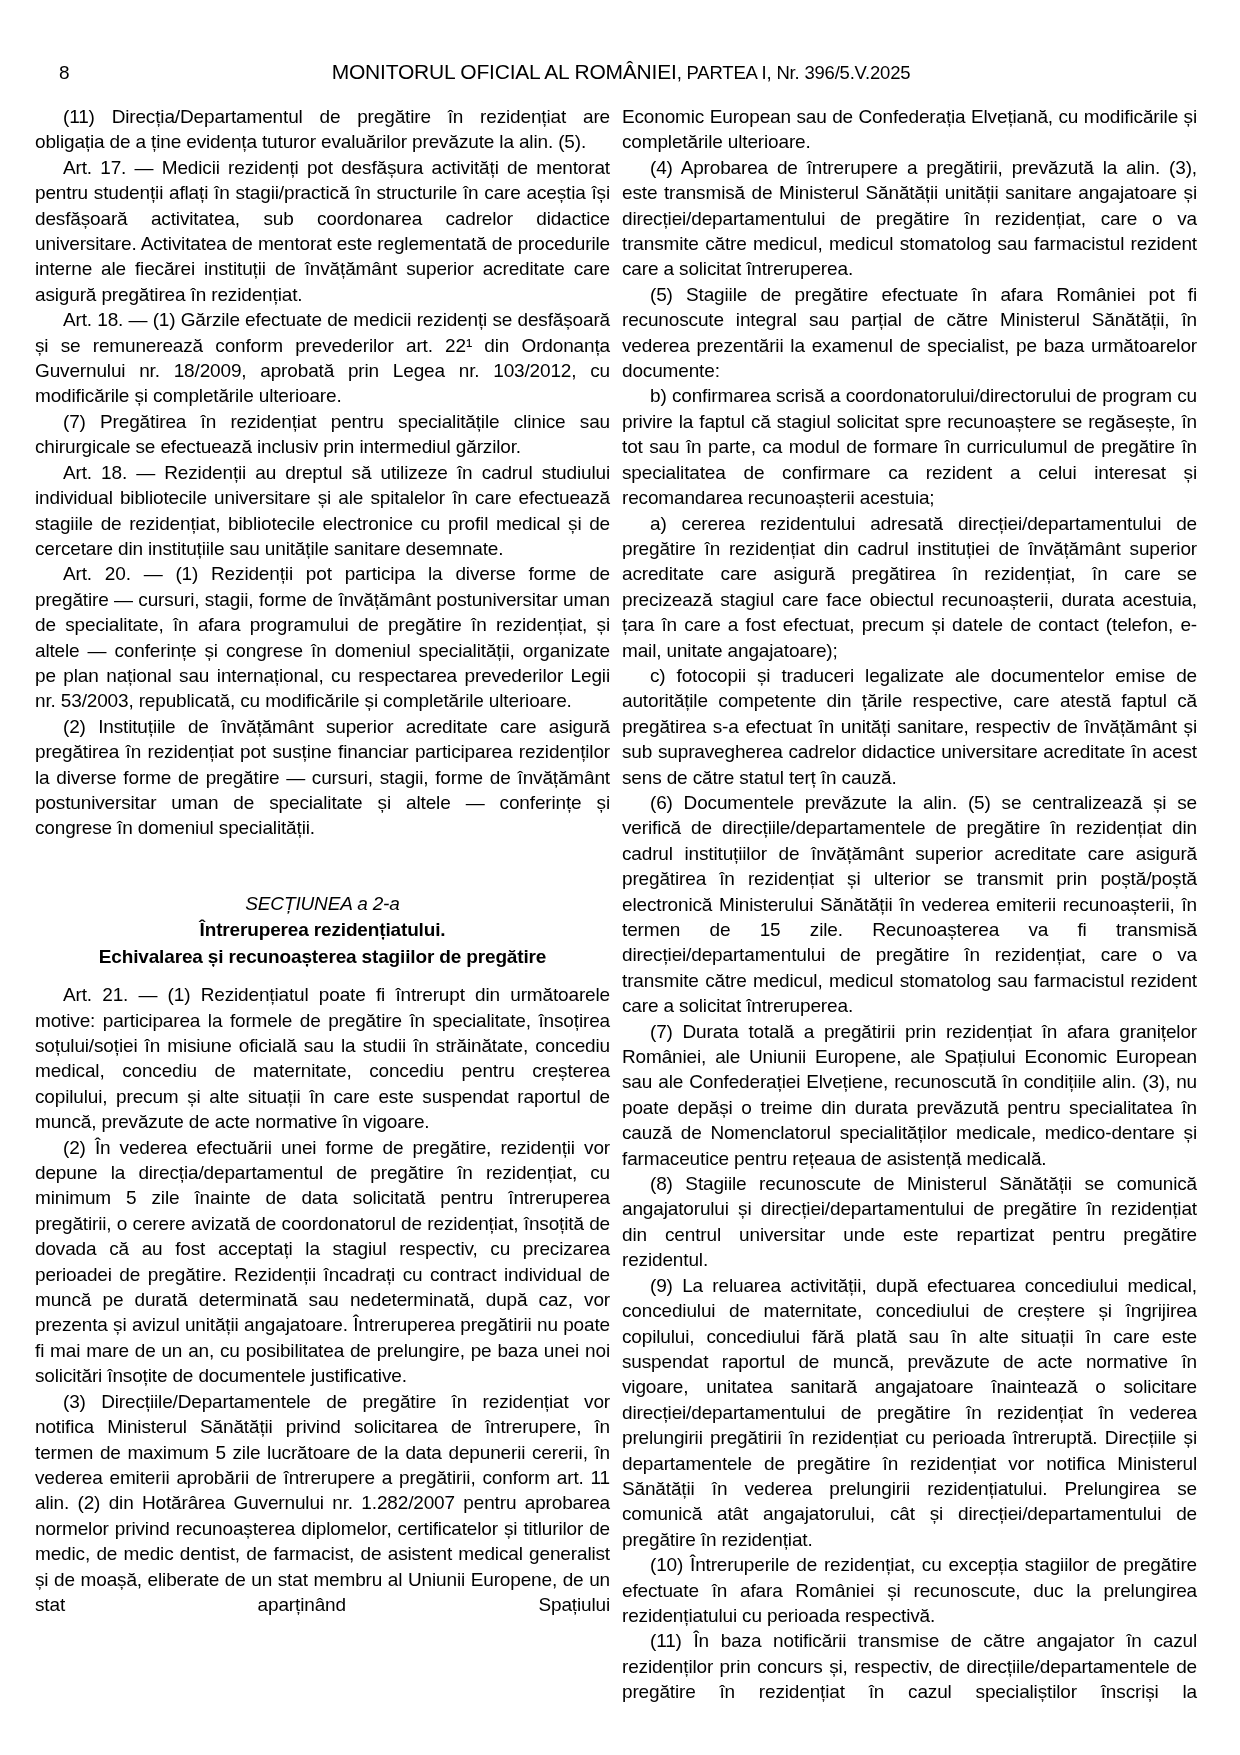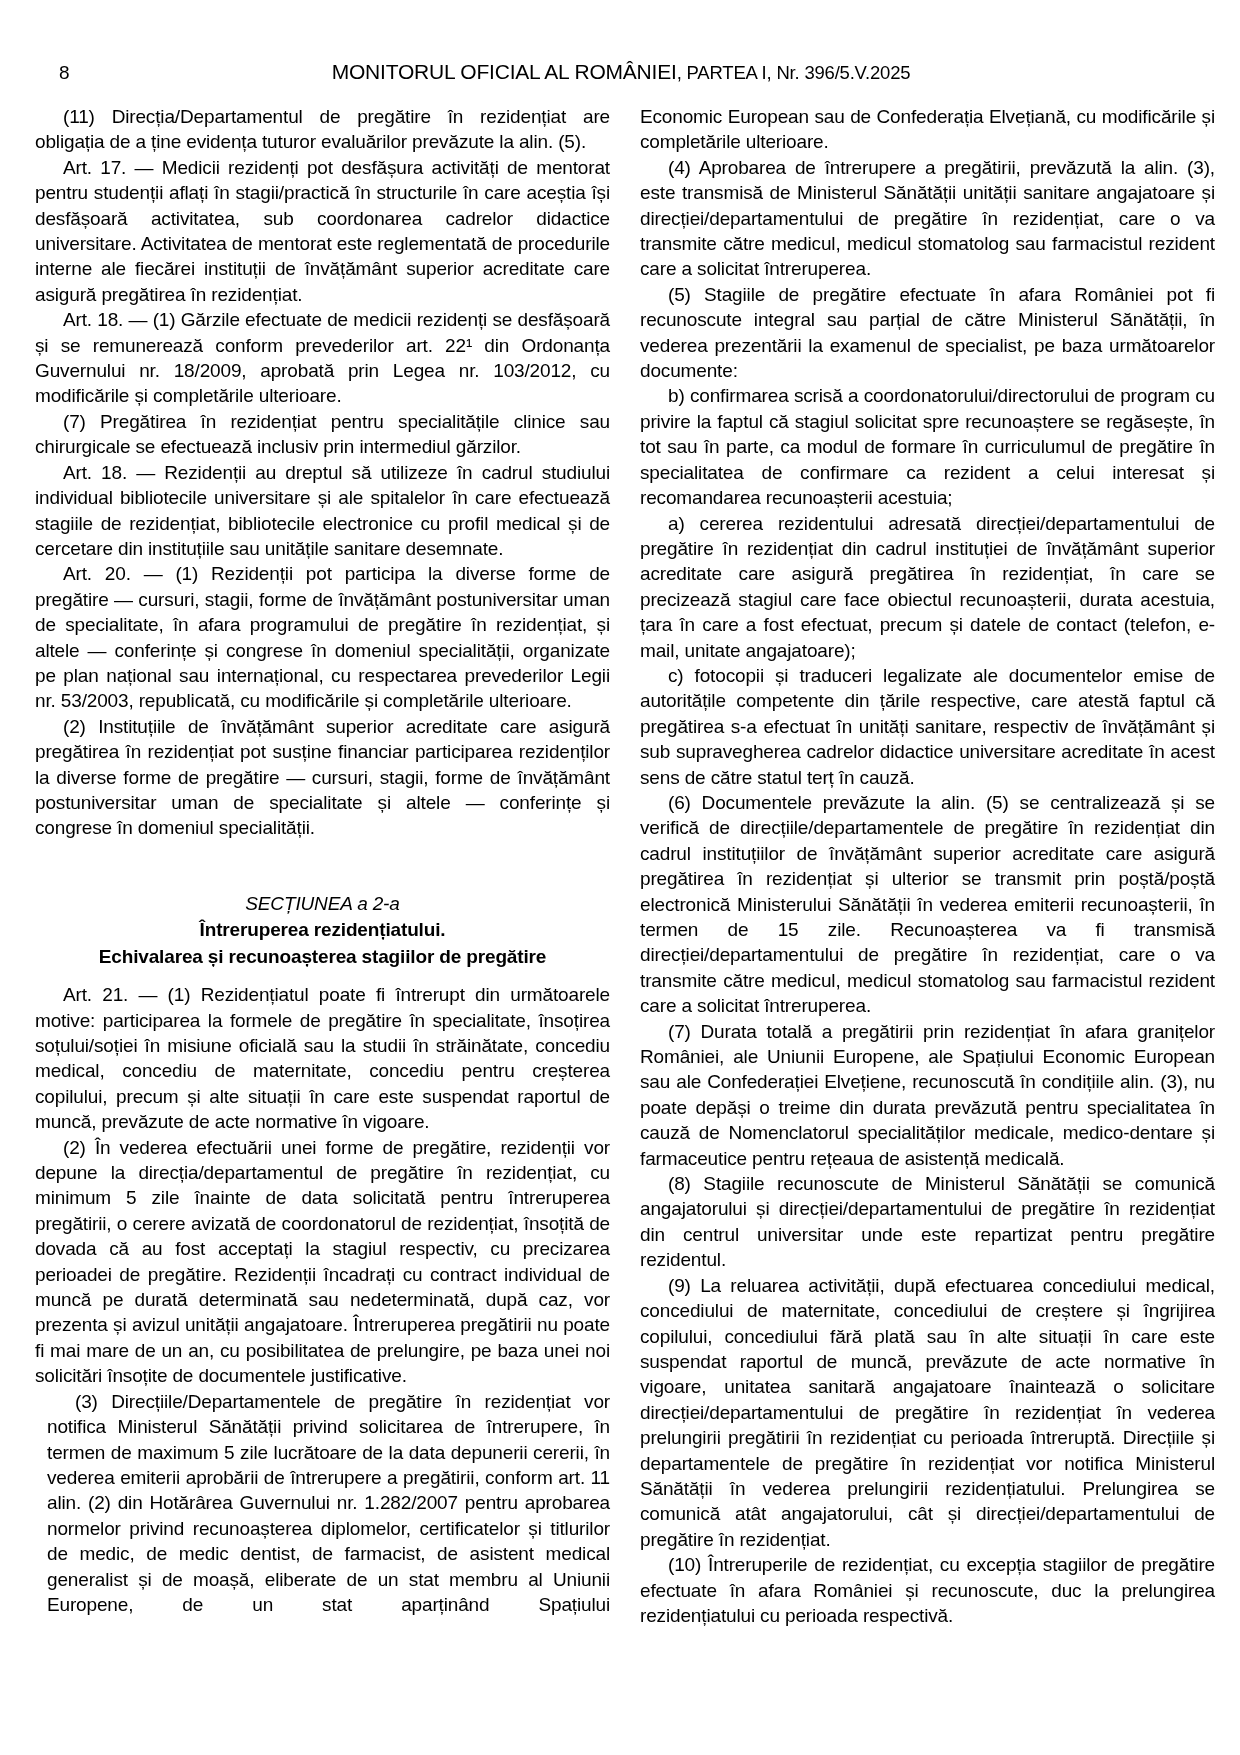--- a/index.html
+++ b/index.html
@@ -30,37 +30,37 @@
     font-size: 21px;
     letter-spacing: -0.2px;
     padding-top: 4px;
     white-space: nowrap;
   }
   .header-title .issue {
     font-size: 18.5px;
   }
   .columns {
     display: flex;
-    gap: 30px;
+    gap: 12px;
   }
   .column {
     width: 575px;
     flex: 0 0 575px;
   }
   p.para {
     margin: 0;
     font-size: 19px;
     line-height: 25.4px;
     text-align: justify;
     text-indent: 28px;
     letter-spacing: -0.15px;
     hyphens: none;
   }
   p.para.noindent { text-indent: 0; }
-  p.para.runover { text-align-last: justify; margin-left: 12px; }
+  p.para.runover { text-align-last: justify; }
   p.para.section-label {
     text-indent: 0;
     text-align: center;
     text-align-last: center;
     font-style: italic;
     margin: 50px 0 0 0;
   }
   p.para.section-title {
     text-indent: 0;
     text-align: center;
@@ -100,15 +100,16 @@
         <p class="para body">(4) Aprobarea de întrerupere a pregătirii, prevăzută la alin. (3), este transmisă de Ministerul Sănătății unității sanitare angajatoare și direcției/departamentului de pregătire în rezidențiat, care o va transmite către medicul, medicul stomatolog sau farmacistul rezident care a solicitat întreruperea.</p>
         <p class="para body">(5) Stagiile de pregătire efectuate în afara României pot fi recunoscute integral sau parțial de către Ministerul Sănătății, în vederea prezentării la examenul de specialist, pe baza următoarelor documente:</p>
         <p class="para body">b) confirmarea scrisă a coordonatorului/directorului de program cu privire la faptul că stagiul solicitat spre recunoaștere se regăsește, în tot sau în parte, ca modul de formare în curriculumul de pregătire în specialitatea de confirmare ca rezident a celui interesat și recomandarea recunoașterii acestuia;</p>
         <p class="para body">a) cererea rezidentului adresată direcției/departamentului de pregătire în rezidențiat din cadrul instituției de învățământ superior acreditate care asigură pregătirea în rezidențiat, în care se precizează stagiul care face obiectul recunoașterii, durata acestuia, țara în care a fost efectuat, precum și datele de contact (telefon, e-mail, unitate angajatoare);</p>
         <p class="para body">c) fotocopii și traduceri legalizate ale documentelor emise de autoritățile competente din țările respective, care atestă faptul că pregătirea s-a efectuat în unități sanitare, respectiv de învățământ și sub supravegherea cadrelor didactice universitare acreditate în acest sens de către statul terț în cauză.</p>
         <p class="para body">(6) Documentele prevăzute la alin. (5) se centralizează și se verifică de direcțiile/departamentele de pregătire în rezidențiat din cadrul instituțiilor de învățământ superior acreditate care asigură pregătirea în rezidențiat și ulterior se transmit prin poștă/poștă electronică Ministerului Sănătății în vederea emiterii recunoașterii, în termen de 15 zile. Recunoașterea va fi transmisă direcției/departamentului de pregătire în rezidențiat, care o va transmite către medicul, medicul stomatolog sau farmacistul rezident care a solicitat întreruperea.</p>
         <p class="para body">(7) Durata totală a pregătirii prin rezidențiat în afara granițelor României, ale Uniunii Europene, ale Spațiului Economic European sau ale Confederației Elvețiene, recunoscută în condițiile alin. (3), nu poate depăși o treime din durata prevăzută pentru specialitatea în cauză de Nomenclatorul specialităților medicale, medico-dentare și farmaceutice pentru rețeaua de asistență medicală.</p>
         <p class="para body">(8) Stagiile recunoscute de Ministerul Sănătății se comunică angajatorului și direcției/departamentului de pregătire în rezidențiat din centrul universitar unde este repartizat pentru pregătire rezidentul.</p>
         <p class="para body">(9) La reluarea activității, după efectuarea concediului medical, concediului de maternitate, concediului de creștere și îngrijirea copilului, concediului fără plată sau în alte situații în care este suspendat raportul de muncă, prevăzute de acte normative în vigoare, unitatea sanitară angajatoare înaintează o solicitare direcției/departamentului de pregătire în rezidențiat în vederea prelungirii pregătirii în rezidențiat cu perioada întreruptă. Direcțiile și departamentele de pregătire în rezidențiat vor notifica Ministerul Sănătății în vederea prelungirii rezidențiatului. Prelungirea se comunică atât angajatorului, cât și direcției/departamentului de pregătire în rezidențiat.</p>
         <p class="para body">(10) Întreruperile de rezidențiat, cu excepția stagiilor de pregătire efectuate în afara României și recunoscute, duc la prelungirea rezidențiatului cu perioada respectivă.</p>
+        <p class="para body runover">(11) În baza notificării transmise de către angajator în cazul rezidenților prin concurs și, respectiv, de direcțiile/departamentele de pregătire în rezidențiat în cazul specialiștilor înscriși la</p>
       </div>
   </div>
 </div>
 
 </body></html>

